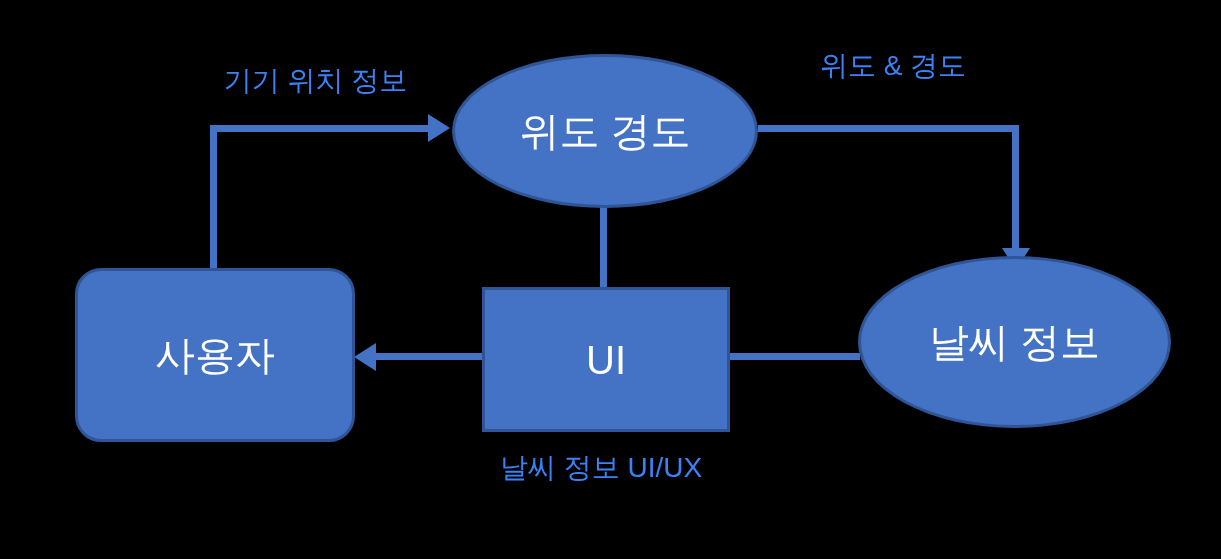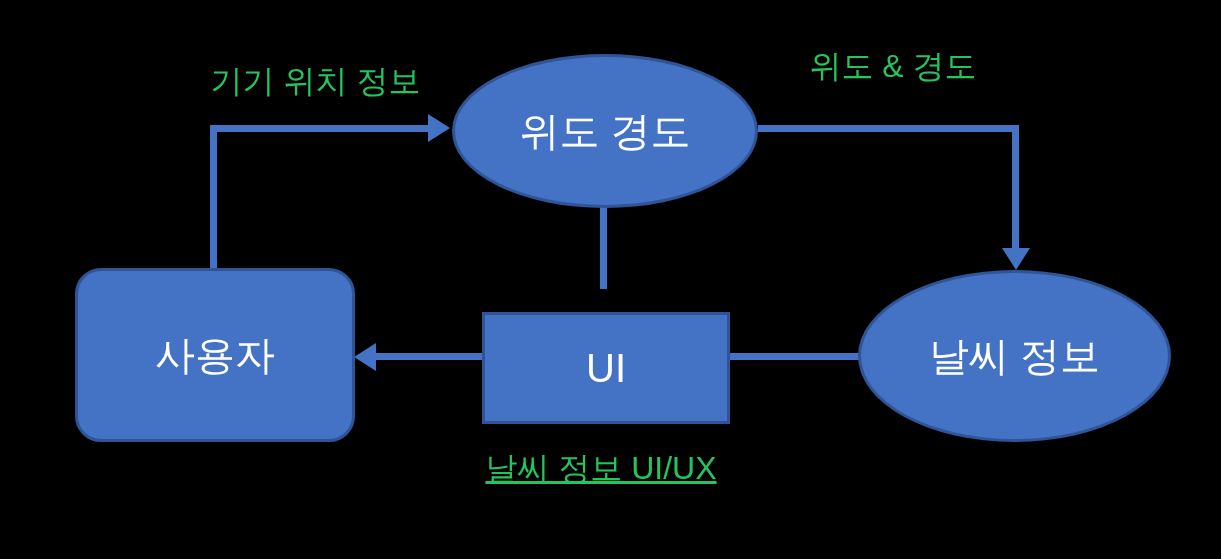--- a/index.html
+++ b/index.html
@@ -51,46 +51,46 @@
     border-bottom: 14px solid transparent;
     border-right: 22px solid #4472C4;
   }
   .arrow-down {
     border-left: 14px solid transparent;
     border-right: 14px solid transparent;
     border-top: 22px solid #4472C4;
   }
   .edge-label {
     position: absolute;
-    color: #22c55e;
-    font-size: 32px;
+    color: #3b82f6;
+    font-size: 28px;
     line-height: 36px;
     text-align: center;
     white-space: nowrap;
   }
   
   #node-location-search { left: 452px; top: 54px;  width: 306px; height: 154px; }
   #node-user            { left: 75px;  top: 268px; width: 280px; height: 174px; }
-  #node-ui              { left: 482px; top: 287px; width: 248px; height: 112px; margin-top: 25px; }
-  #node-weather         { left: 858px; top: 270px; width: 313px; height: 172px; gap: 20px; }
+  #node-ui              { left: 482px; top: 287px; width: 248px; height: 145px; }
+  #node-weather         { left: 858px; top: 256px; width: 313px; height: 172px; gap: 20px; }
   
   #e1-v { left: 210px;  top: 125px; width: 7px;   height: 143px; }
   #e1-h { left: 210px;  top: 125px; width: 218px; height: 7px;   }
   #e1-a { left: 428px;  top: 114px; }
   #e2-h { left: 758px;  top: 125px; width: 258px; height: 7px;   }
   #e2-v { left: 1012px; top: 125px; width: 7px;   height: 125px; }
   #e2-a { left: 1002px; top: 248px; }
   #e3-v { left: 600px;  top: 206px; width: 7px;   height: 83px;  }
   #e4-h { left: 728px;  top: 353px; width: 132px; height: 7px;   }
   #e5-h { left: 376px;  top: 353px; width: 106px; height: 7px;   }
   #e5-a { left: 354px;  top: 343px; }
   
   #label-device-location { left: 188px; top: 63px;  width: 255px; }
   #label-lat-long        { left: 768px; top: 48px;  width: 250px; }
-  #label-weather-ui-ux   { left: 456px; top: 450px; width: 290px; text-decoration: underline; }
+  #label-weather-ui-ux   { left: 456px; top: 450px; width: 290px; }
 </style>
 </head>
 <body>
 
 <div id="canvas">
 
   <div class="edge" id="e1-v"></div>
   <div class="edge" id="e1-h"></div>
   <div class="arrowhead arrow-right" id="e1-a"></div>
 

